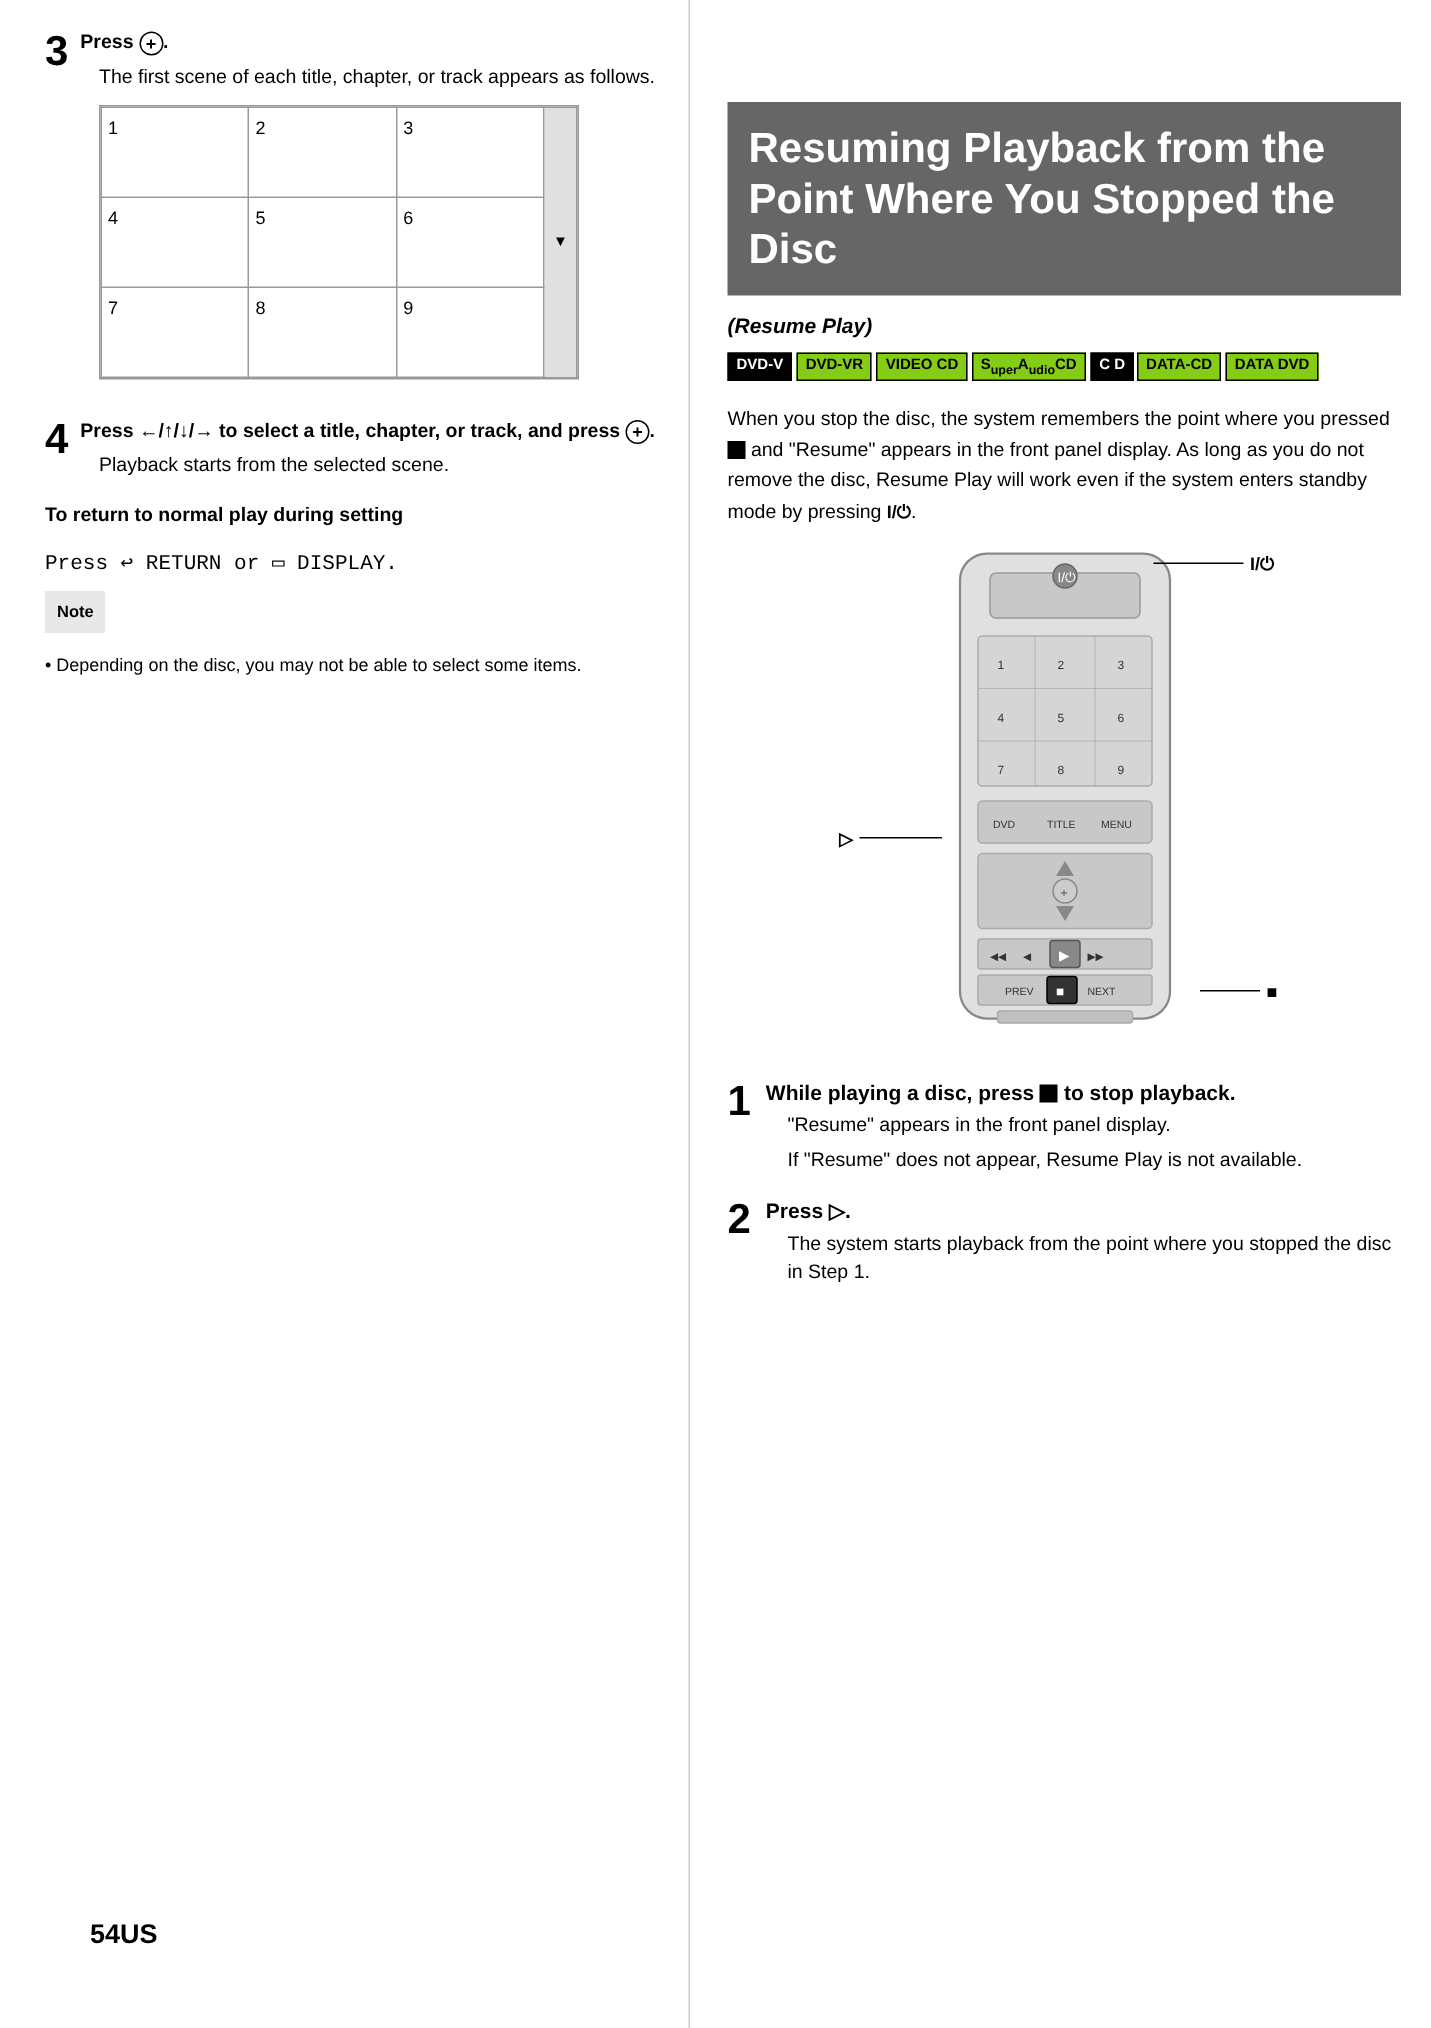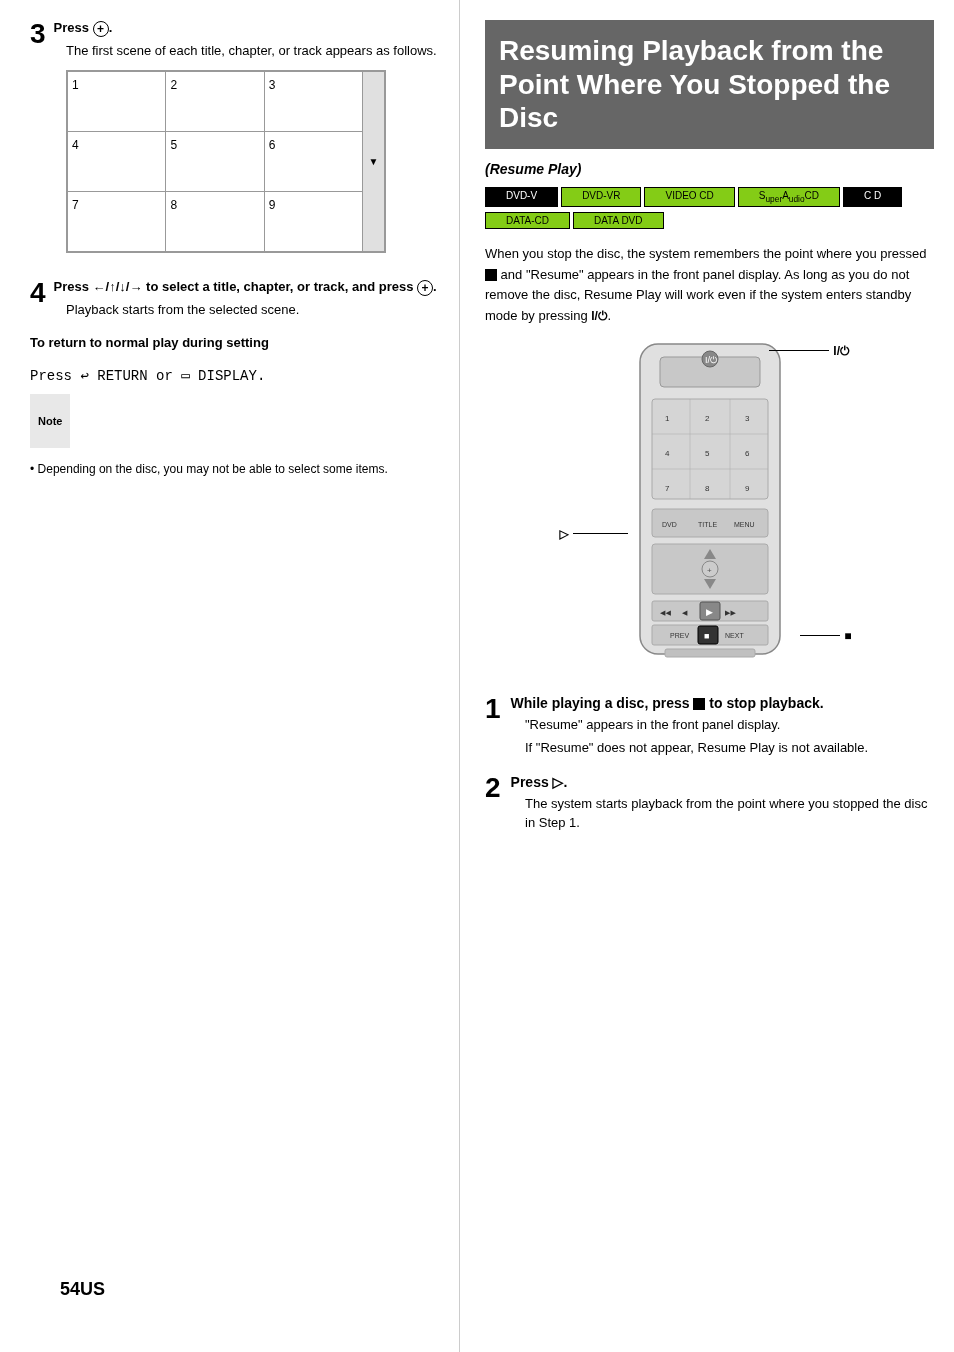--- a/index.html
+++ b/index.html
@@ -17,20 +17,21 @@
     .left-col {
       width: 460px;
       padding: 20px 20px 20px 30px;
       border-right: 1px solid #ccc;
     }
 
     
     .right-col {
       width: 494px;
       padding: 20px 20px 20px 25px;
+      margin-top: 48px;
     }
 
     
     .step-number {
       font-size: 28px;
       font-weight: bold;
       color: #000;
       float: left;
       margin-right: 8px;
       line-height: 1;
@@ -89,21 +90,21 @@
       font-weight: bold;
       font-size: 13px;
       color: #000;
       margin: 14px 0 17px 0;
       font-family: Arial Black, Arial, sans-serif;
     }
 
     .note-box {
       background: #e8e8e8;
       border: none;
-      padding: 21px 8px;
+      padding: 8px 8px;
       margin: 10px 0;
       display: inline-block;
       font-size: 11px;
       font-weight: bold;
     }
 
     .note-content {
       font-size: 12px;
       color: #000;
     }
@@ -138,22 +139,22 @@
     
     .format-badges {
       display: flex;
       flex-wrap: wrap;
       gap: 2px;
       margin-bottom: 12px;
     }
 
     .badge {
       font-size: 10px;
-      font-weight: normal;
-      padding: 2px 20px;
+      font-weight: bold;
+      padding: 2px 5px;
       border: 1px solid #000;
       background: #000;
       color: #fff;
       white-space: nowrap;
     }
 
     .badge.outline {
       background: #84cc16;
       color: #000;
       border: 1.5px solid #000;

